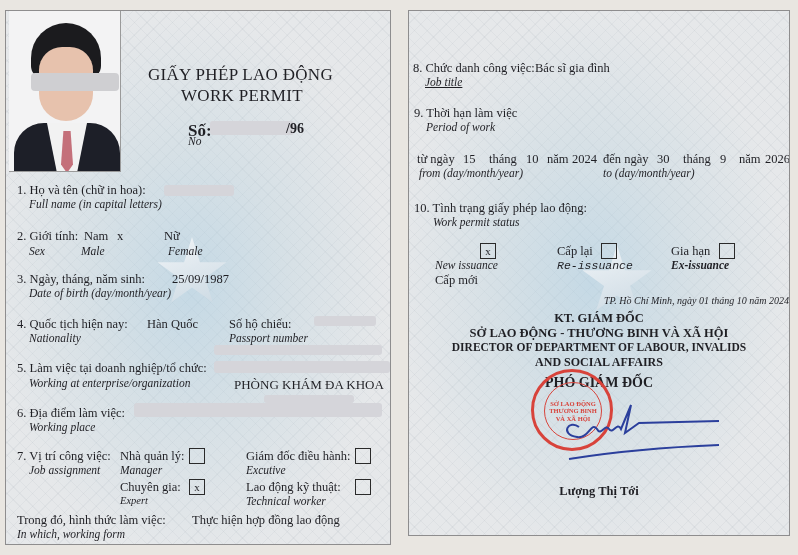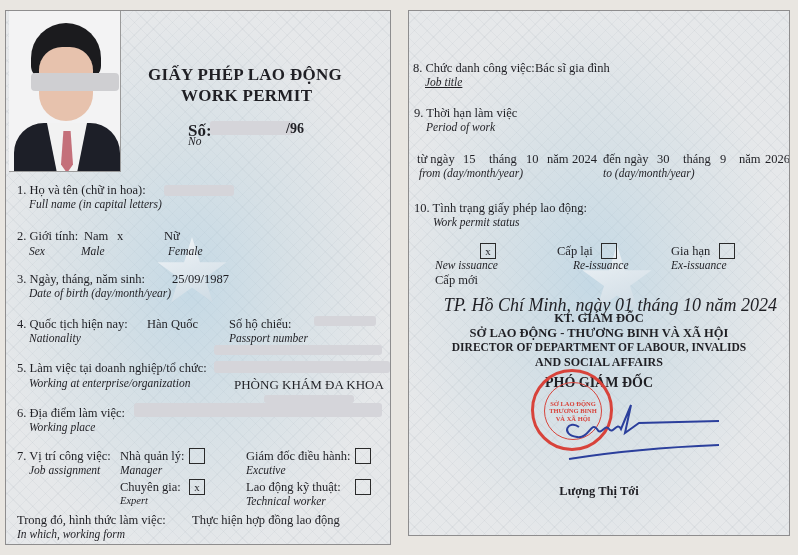--- a/index.html
+++ b/index.html
@@ -33,21 +33,21 @@
     position:absolute; left:3px; top:0px; width:111px; height:160px;
     background:#f3f3f4; border-right:1px solid #9a9a9a; border-bottom:1px solid #9a9a9a; overflow:hidden;
   }
   .photo-hair { position:absolute; left:22px; top:12px; width:70px; height:55px; background:#1b1b1e; border-radius:35px 35px 12px 12px; }
   .photo-face { position:absolute; left:30px; top:36px; width:54px; height:74px; background:#e7c2ad; border-radius:24px 24px 28px 28px; }
   .photo-blur { position:absolute; left:22px; top:62px; width:88px; height:18px; background:#cfcfd2; border-radius:4px; }
   .photo-suit { position:absolute; left:5px; top:112px; width:106px; height:60px; background:#1d1f28; border-radius:30px 30px 0 0; }
   .photo-shirt { position:absolute; left:38px; top:112px; width:40px; height:50px; background:#f2f2f2; clip-path:polygon(0 0,100% 0,75% 100%,25% 100%); }
   .photo-tie { position:absolute; left:52px; top:120px; width:12px; height:42px; background:#c4707a; clip-path:polygon(20% 0,80% 0,100% 80%,50% 100%,0 80%); }
 
-  .title { font-size:17px; font-weight:bold; letter-spacing:0.3px; }
+  .title { font-size:17px; font-weight:normal; letter-spacing:0.3px; }
   .redact { position:absolute; background:#d5d5da; border-radius:3px; }
 
   .checkbox {
     position:absolute; width:14px; height:14px; border:1.2px solid #2a2a2a;
     font-size:11px; line-height:14px; text-align:center; background:transparent;
   }
 
   .star {
     position:absolute; width:72px; height:72px;
     background:linear-gradient(160deg,#f6f8fa,#c9d7e1);
@@ -175,27 +175,27 @@
   <div class="abs en" style="left:24px;top:205px;">Work permit status</div>
 
   <div class="star" style="left:172px;top:234px;"></div>
 
   <div class="abs vn" style="left:26px;top:233px;margin-top:29px;">Cấp mới</div>
   <div class="checkbox" style="left:71px;top:232px;">x</div>
   <div class="abs en" style="left:26px;top:248px;">New issuance</div>
 
   <div class="abs vn" style="left:148px;top:233px;">Cấp lại</div>
   <div class="checkbox" style="left:192px;top:232px;"></div>
-  <div class="abs en" style="left:164px;top:248px;">Re-issuance</div>
+  <div class="abs en" style="left:148px;top:248px;font-family:Liberation Mono, monospace;">Re-issuance</div>
 
   <div class="abs vn" style="left:262px;top:233px;">Gia hạn</div>
   <div class="checkbox" style="left:310px;top:232px;"></div>
-  <div class="abs en" style="left:262px;top:248px;">Ex-issuance</div>
-
-  <div class="abs en" style="right:12px;top:284px;font-size:18px;">TP. Hồ Chí Minh, ngày 01 tháng  10  năm  2024</div>
+  <div class="abs en" style="left:262px;top:248px;font-weight:bold;">Ex-issuance</div>
+
+  <div class="abs en" style="right:0;top:284px;font-size:10px;">TP. Hồ Chí Minh, ngày 01 tháng  10  năm  2024</div>
   <div class="abs bold center" style="left:0;width:100%;top:300px;font-size:12.5px;">KT. GIÁM ĐỐC</div>
   <div class="abs bold center" style="left:0;width:100%;top:315px;font-size:12.5px;">SỞ LAO ĐỘNG - THƯƠNG BINH VÀ XÃ HỘI</div>
   <div class="abs bold center" style="left:0;width:100%;top:330px;font-size:11.5px;">DIRECTOR OF DEPARTMENT OF LABOUR, INVALIDS</div>
   <div class="abs bold center" style="left:0;width:100%;top:344px;font-size:12px;">AND SOCIAL AFFAIRS</div>
   <div class="abs bold center" style="left:0;width:100%;top:364px;font-size:14px;">PHÓ GIÁM ĐỐC</div>
 
   <div class="stamp">
     <div class="stamp-inner">SỞ LAO ĐỘNG THƯƠNG BINH VÀ XÃ HỘI</div>
   </div>
 

